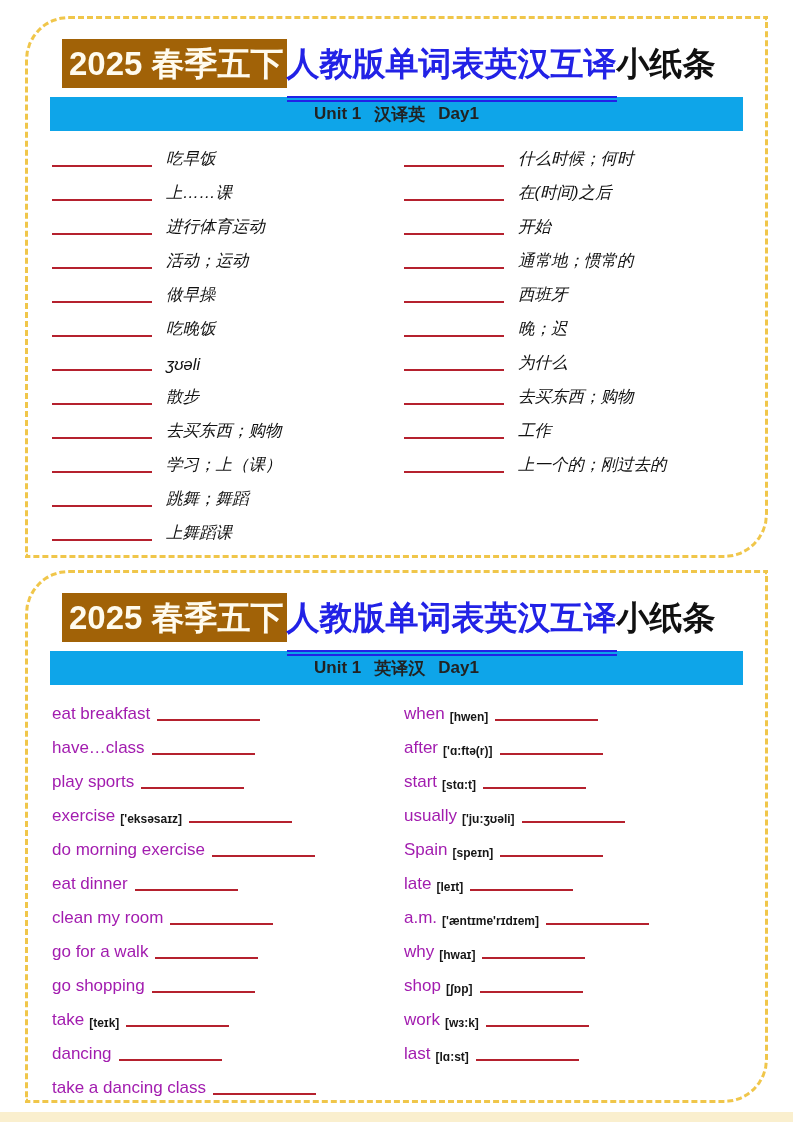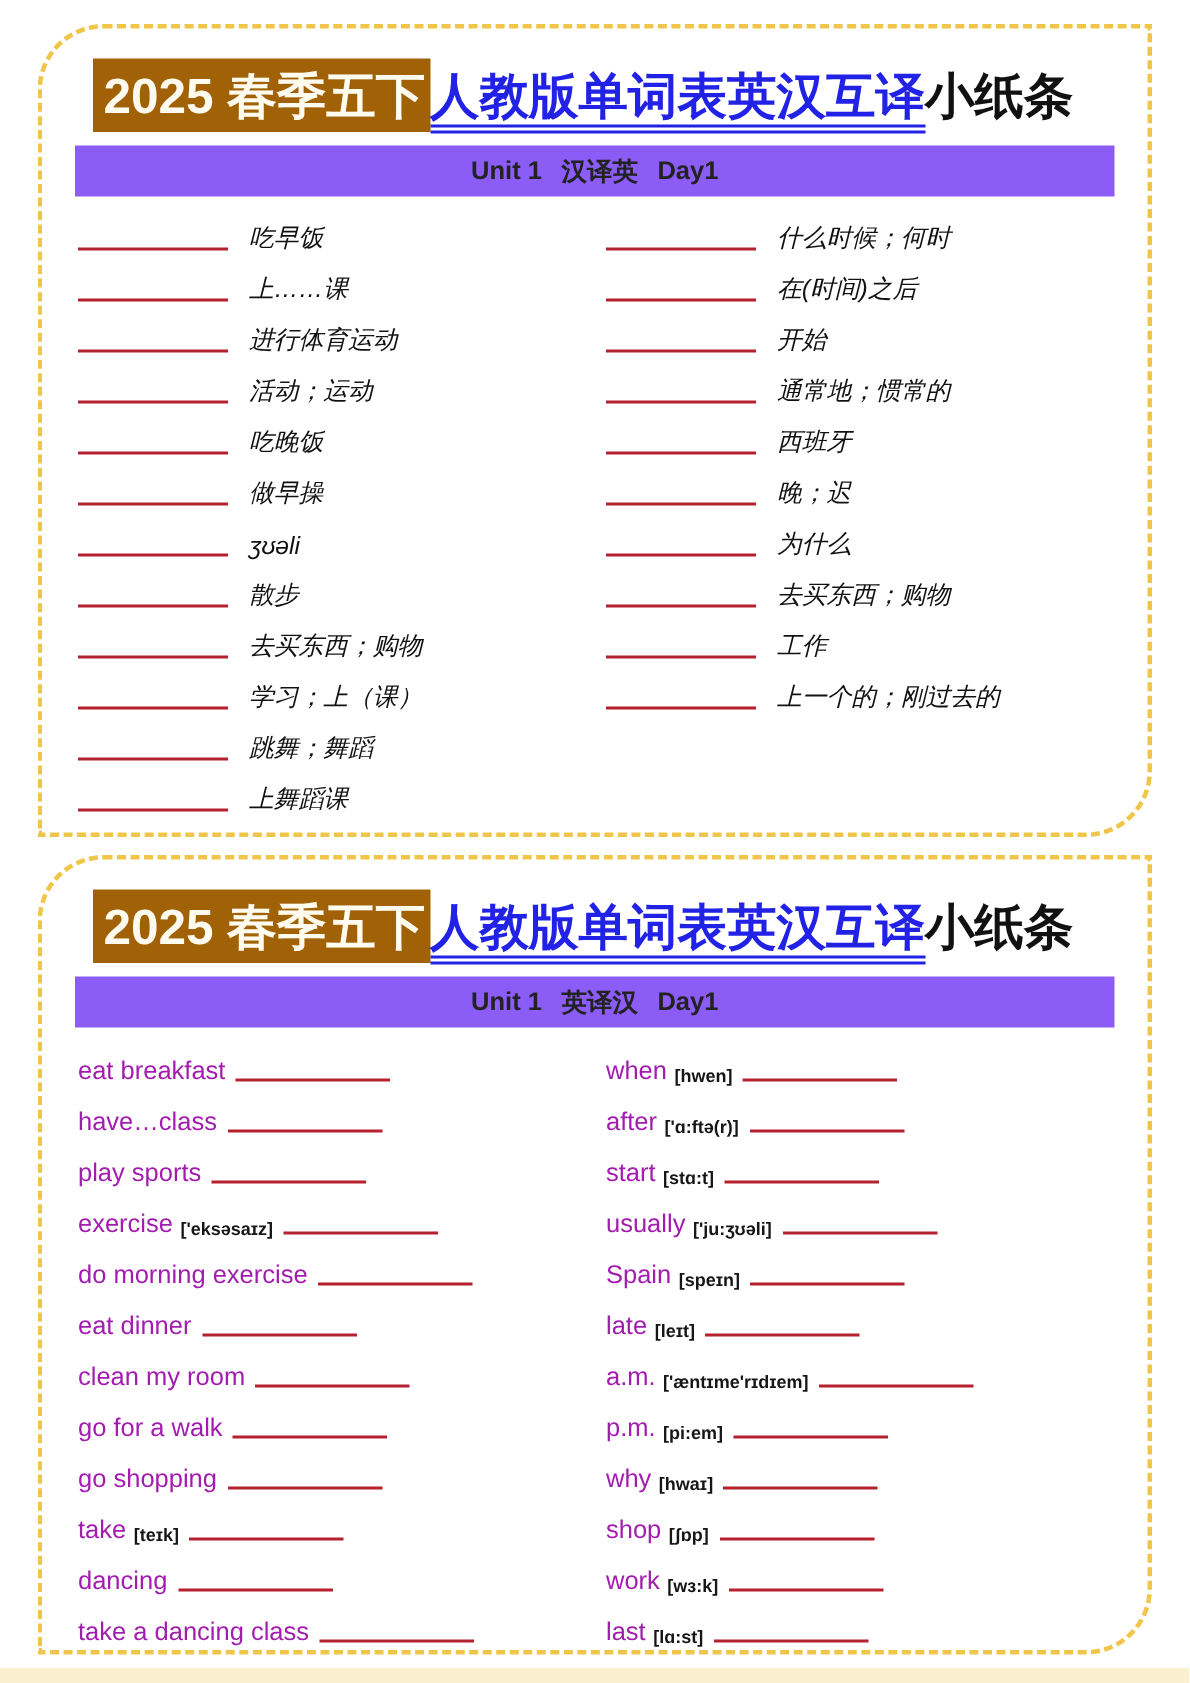--- a/index.html
+++ b/index.html
@@ -12,23 +12,23 @@
     position:absolute;left:25px;width:743px;box-sizing:border-box;
     border:3px dashed #f0c64a;border-radius:44px 0 44px 0;background:#fff;
   }
   .card1{top:16px;height:542px;}
   .card2{top:570px;height:533px;}
   .title{
     margin:22px 0 0 34px;font-size:33px;font-weight:bold;
     white-space:nowrap;line-height:1.4;color:#111;
   }
   .badge{background:#a16207;color:#fffbee;padding:6px 3px 6px 7px;}
-  .hl{color:#2222e6;border-bottom:6px double #2222e6;padding-bottom:1px;}
+  .hl{color:#2222e6;border-bottom:6px double #2222e6;padding-bottom:14px;}
   .unitbar{
-    margin:10px 22px 0 22px;height:34px;background:#8b5cf6;
+    margin:10px 22px 0 22px;height:34px;background:#0ea5e9;
     display:flex;justify-content:center;align-items:center;gap:13px;
     font-weight:bold;font-size:17px;color:#222;
   }
   .rows-wrap{display:flex;padding:8px 0 0 24px;}
   .col{width:352px;}
   .row{height:34px;display:flex;align-items:flex-end;}
   .blank{
     width:100px;border-bottom:2px solid #b5212e;margin:0 14px 6px 0;flex:none;
   }
   .cn{font-size:16.5px;margin-bottom:3px;color:#111;white-space:nowrap;font-style:italic;}
@@ -67,25 +67,25 @@
         <div class="row">
           <span class="blank"></span>
           <span class="cn">进行体育运动</span>
         </div>
         <div class="row">
           <span class="blank"></span>
           <span class="cn">活动；运动</span>
         </div>
         <div class="row">
           <span class="blank"></span>
+          <span class="cn">做早操</span>
+        </div>
+        <div class="row">
+          <span class="blank"></span>
           <span class="cn">吃晚饭</span>
-        </div>
-        <div class="row">
-          <span class="blank"></span>
-          <span class="cn">做早操</span>
         </div>
         <div class="row">
           <span class="blank"></span>
           <span class="cn">ʒʊəli</span>
         </div>
         <div class="row">
           <span class="blank"></span>
           <span class="cn">散步</span>
         </div>
         <div class="row">
@@ -242,25 +242,20 @@
           <span class="en">late</span>
           <span class="ipa">[leɪt]</span>
           <span class="blank-after"></span>
         </div>
         <div class="row">
           <span class="en">a.m.</span>
           <span class="ipa">['æntɪme'rɪdɪem]</span>
           <span class="blank-after"></span>
         </div>
         <div class="row">
-          <span class="en">p.m.</span>
-          <span class="ipa">[pi:em]</span>
-          <span class="blank-after"></span>
-        </div>
-        <div class="row">
           <span class="en">why</span>
           <span class="ipa">[hwaɪ]</span>
           <span class="blank-after"></span>
         </div>
         <div class="row">
           <span class="en">shop</span>
           <span class="ipa">[ʃɒp]</span>
           <span class="blank-after"></span>
         </div>
         <div class="row">

